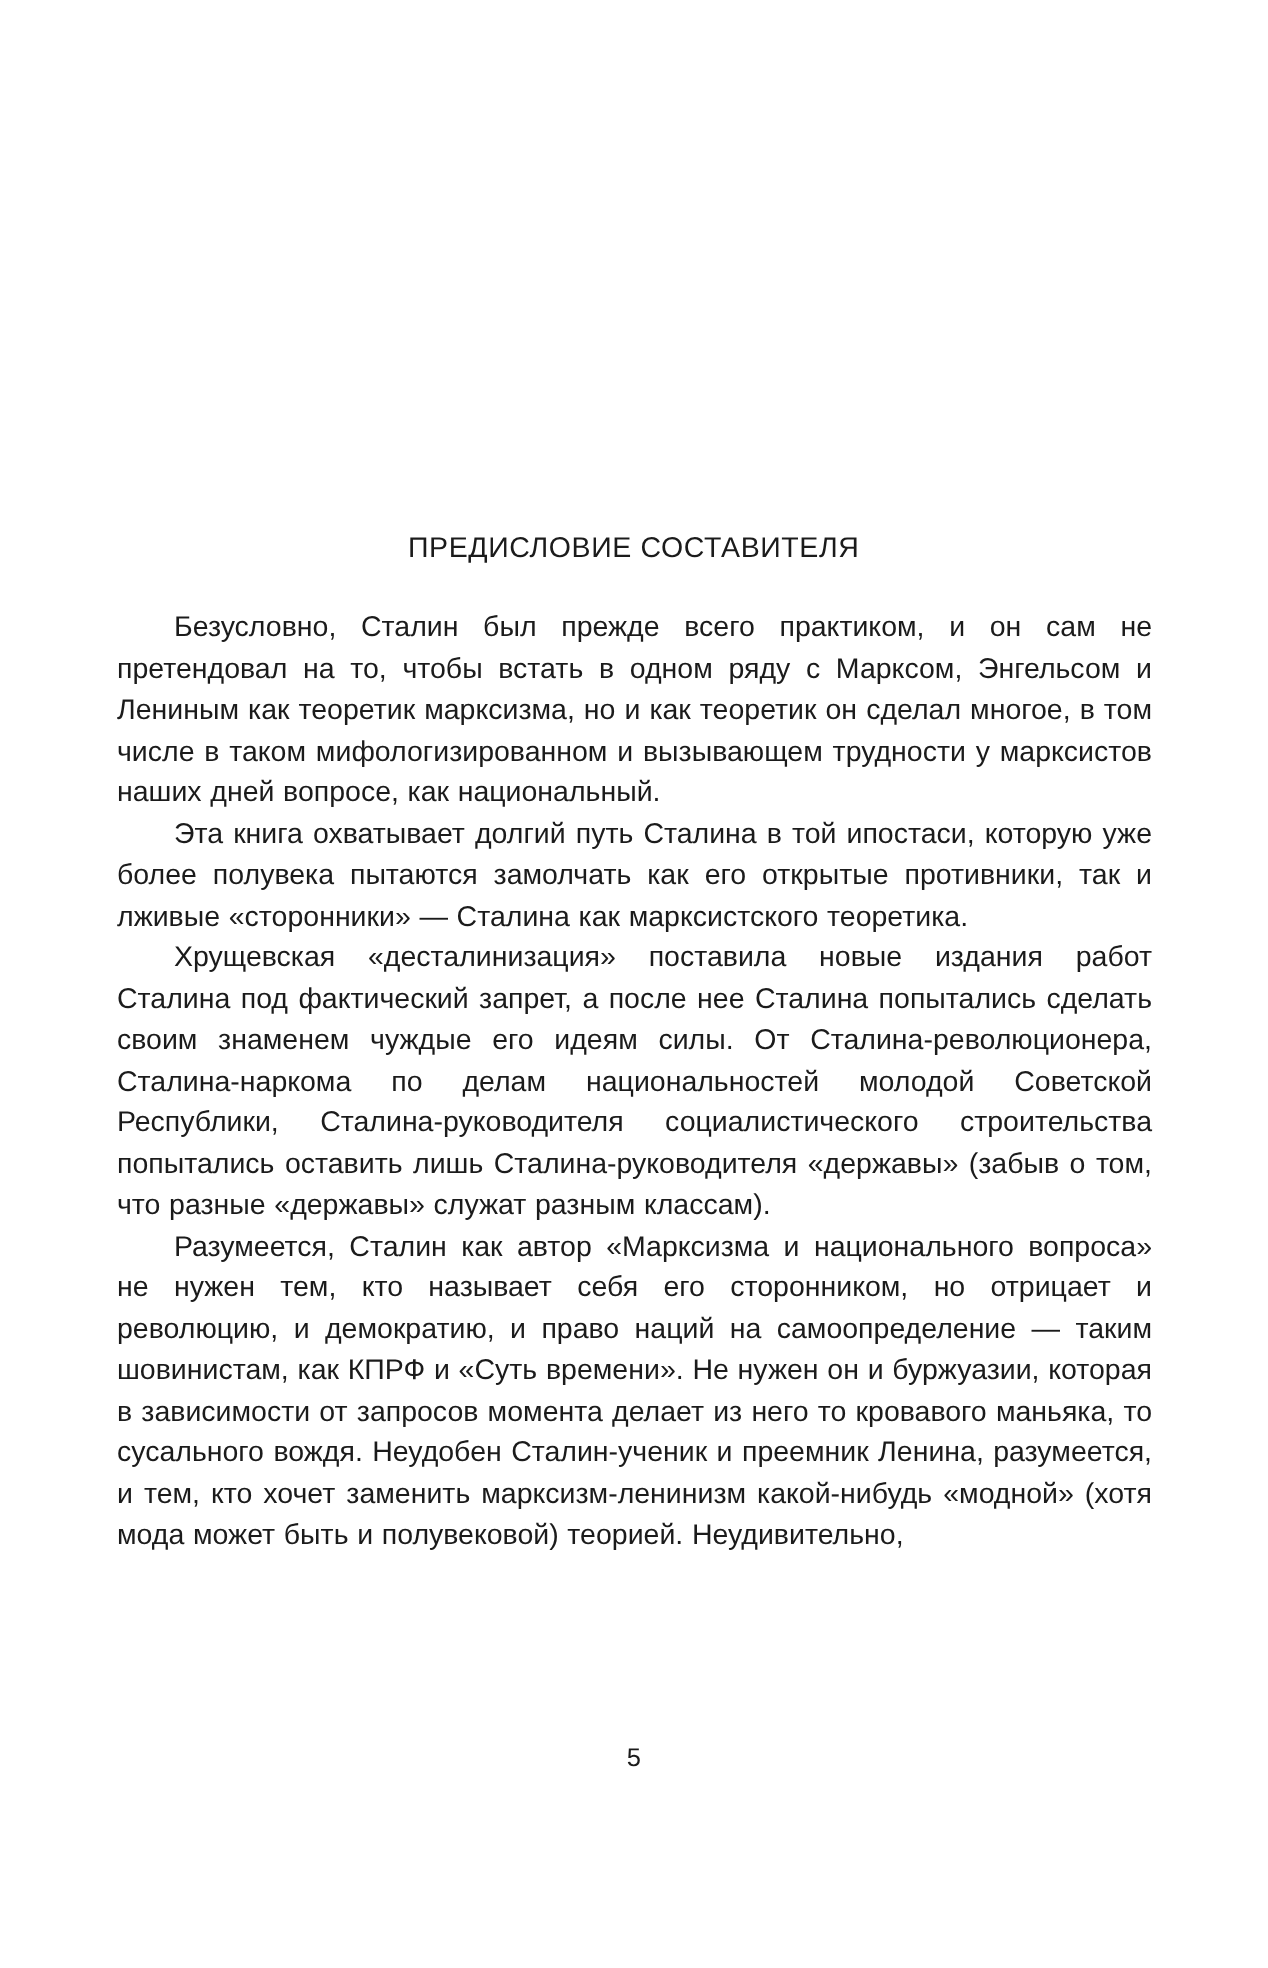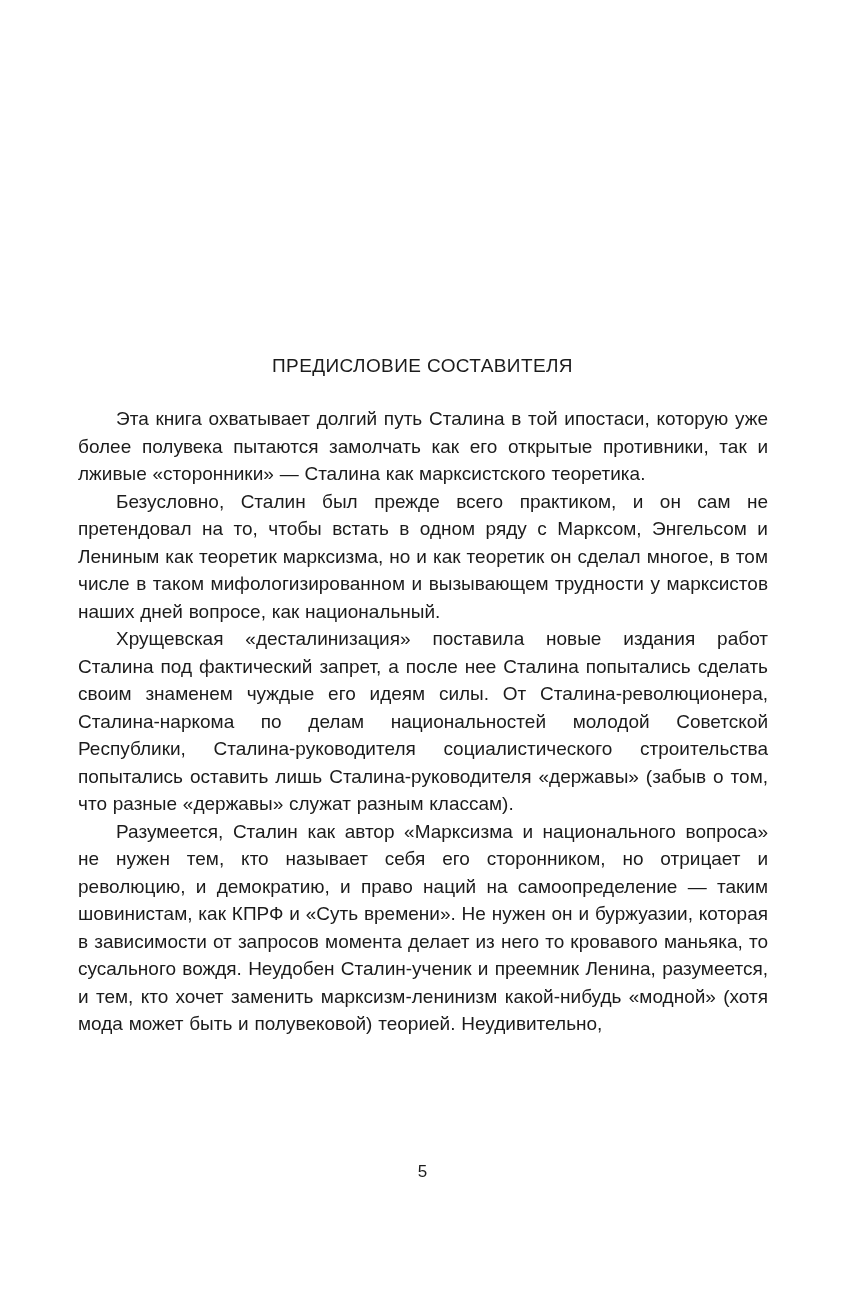--- a/index.html
+++ b/index.html
@@ -56,21 +56,21 @@
   }
 </style>
 </head>
 <body>
 
 <div class="page">
 
   <h1 class="title">ПРЕДИСЛОВИЕ СОСТАВИТЕЛЯ</h1>
 
   <div class="body-text">
+    <p>Безусловно, Сталин был прежде всего практиком, и он сам не претендовал на то, чтобы встать в одном ряду с Марксом, Энгельсом и Лениным как теоретик марксизма, но и как теоретик он сделал многое, в том числе в таком мифологизированном и вызывающем трудности у марксистов наших дней вопросе, как национальный.</p>
     <p>Эта книга охватывает долгий путь Сталина в той ипостаси, которую уже более полувека пытаются замолчать как его открытые противники, так и лживые «сторонники» — Сталина как марксистского теоретика.</p>
-    <p>Безусловно, Сталин был прежде всего практиком, и он сам не претендовал на то, чтобы встать в одном ряду с Марксом, Энгельсом и Лениным как теоретик марксизма, но и как теоретик он сделал многое, в том числе в таком мифологизированном и вызывающем трудности у марксистов наших дней вопросе, как национальный.</p>
     <p>Хрущевская «десталинизация» поставила новые издания работ Сталина под фактический запрет, а после нее Сталина попытались сделать своим знаменем чуждые его идеям силы. От Сталина-революционера, Сталина-наркома по делам национальностей молодой Советской Республики, Сталина-руководителя социалистического строительства попытались оставить лишь Сталина-руководителя «державы» (забыв о том, что разные «державы» служат разным классам).</p>
     <p>Разумеется, Сталин как автор «Марксизма и национального вопроса» не нужен тем, кто называет себя его сторонником, но отрицает и революцию, и демократию, и право наций на самоопределение — таким шовинистам, как КПРФ и «Суть времени». Не нужен он и буржуазии, которая в зависимости от запросов момента делает из него то кровавого маньяка, то сусального вождя. Неудобен Сталин-ученик и преемник Ленина, разумеется, и тем, кто хочет заменить марксизм-ленинизм какой-нибудь «модной» (хотя мода может быть и полувековой) теорией. Неудивительно,</p>
   </div>
 
   <div class="page-number">5</div>
 
 </div>
 
 </body></html>

